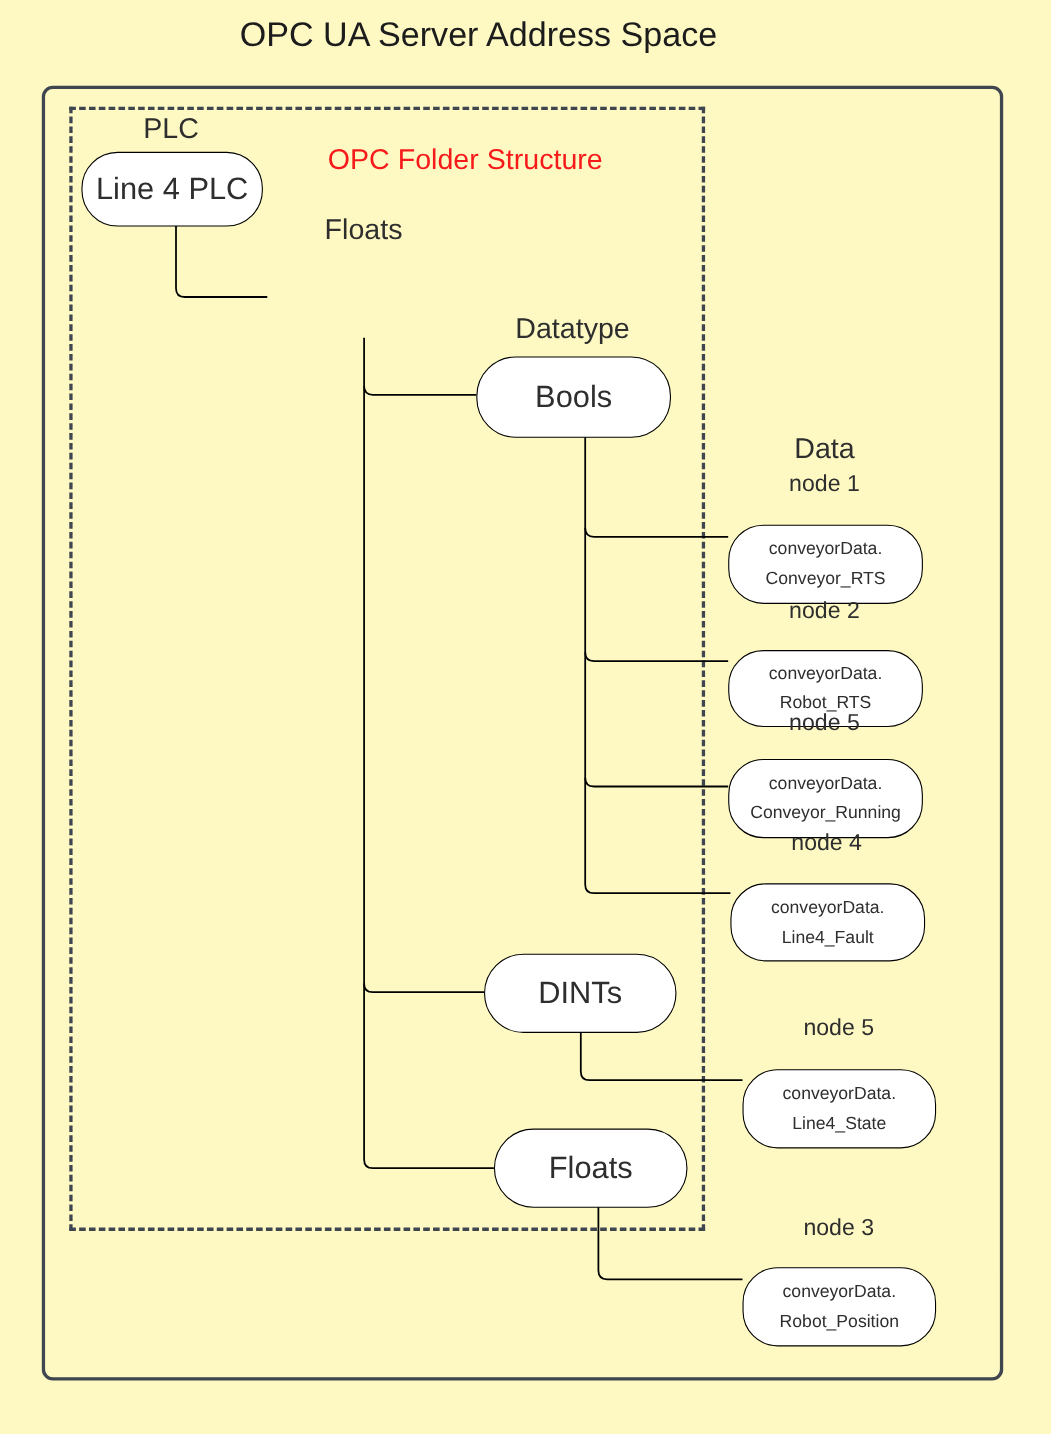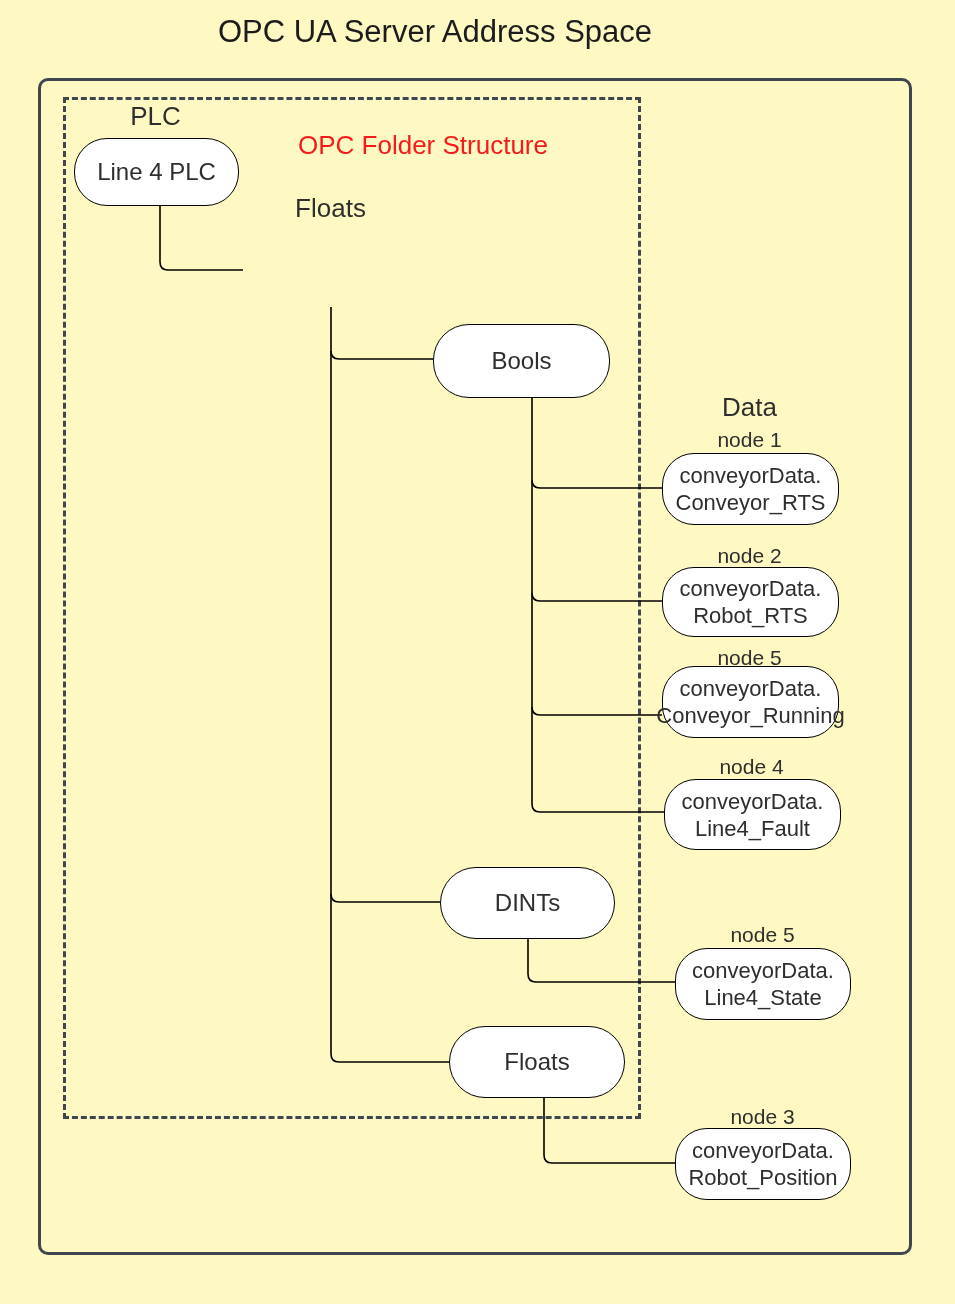--- a/index.html
+++ b/index.html
@@ -36,27 +36,28 @@
   .red-label{
     position:absolute;left:298px;top:130px;
     font-size:26px;color:#f71a1a;white-space:nowrap;text-align:right;
   }
   .pill{
     position:absolute;
     background:#ffffff;
     border:1.6px solid #000000;
     border-radius:36px;
     display:flex;align-items:center;justify-content:center;
-    font-size:24px;color:#2e2e2e;
+    font-size:28px;color:#2e2e2e;
     text-align:center;
   }
   .pill.data{
     border-radius:32px;
-    font-size:22px;line-height:27px;
+    font-size:16px;line-height:27px;
     white-space:pre-line;
+    margin-top:24px;
   }
   .node-label{
     position:absolute;width:175px;
     text-align:center;
     font-size:21px;color:#2e2e2e;
     white-space:nowrap;
   }
 </style>
 </head>
 <body>
@@ -77,20 +78,21 @@
     <path d="M532 480 Q532 488 540 488 H662"></path>
     <path d="M532 593 Q532 601 540 601 H662"></path>
     <path d="M532 707 Q532 715 540 715 H662"></path>
     <path d="M528 937 V974 Q528 982 536 982 H675"></path>
     <path d="M544 1096 V1155 Q544 1163 552 1163 H675"></path>
   </svg>
 
   <div class="col-label" style="left:74px;top:101px;width:163px">PLC</div>
   <div class="red-label">OPC Folder Structure</div>
   <div class="col-label" style="left:243px;top:193px;width:175px">Floats</div>
+  <div class="col-label" style="left:433px;top:283px;width:175px">Datatype</div>
   <div class="col-label" style="left:662px;top:392px;width:175px">Data</div>
 
   <div class="pill" style="left:74px;top:138px;width:163px;height:66px;border-radius:33px">Line 4 PLC</div>
   <div class="pill" style="left:433px;top:324px;width:175px;height:72px">Bools</div>
   <div class="pill" style="left:440px;top:867px;width:173px;height:70px">DINTs</div>
   <div class="pill" style="left:449px;top:1026px;width:174px;height:70px">Floats</div>
 
   <div class="node-label" style="left:662px;top:428px">node 1</div>
   <div class="pill data" style="left:662px;top:453px;width:175px;height:70px">conveyorData.
 Conveyor_RTS</div>

